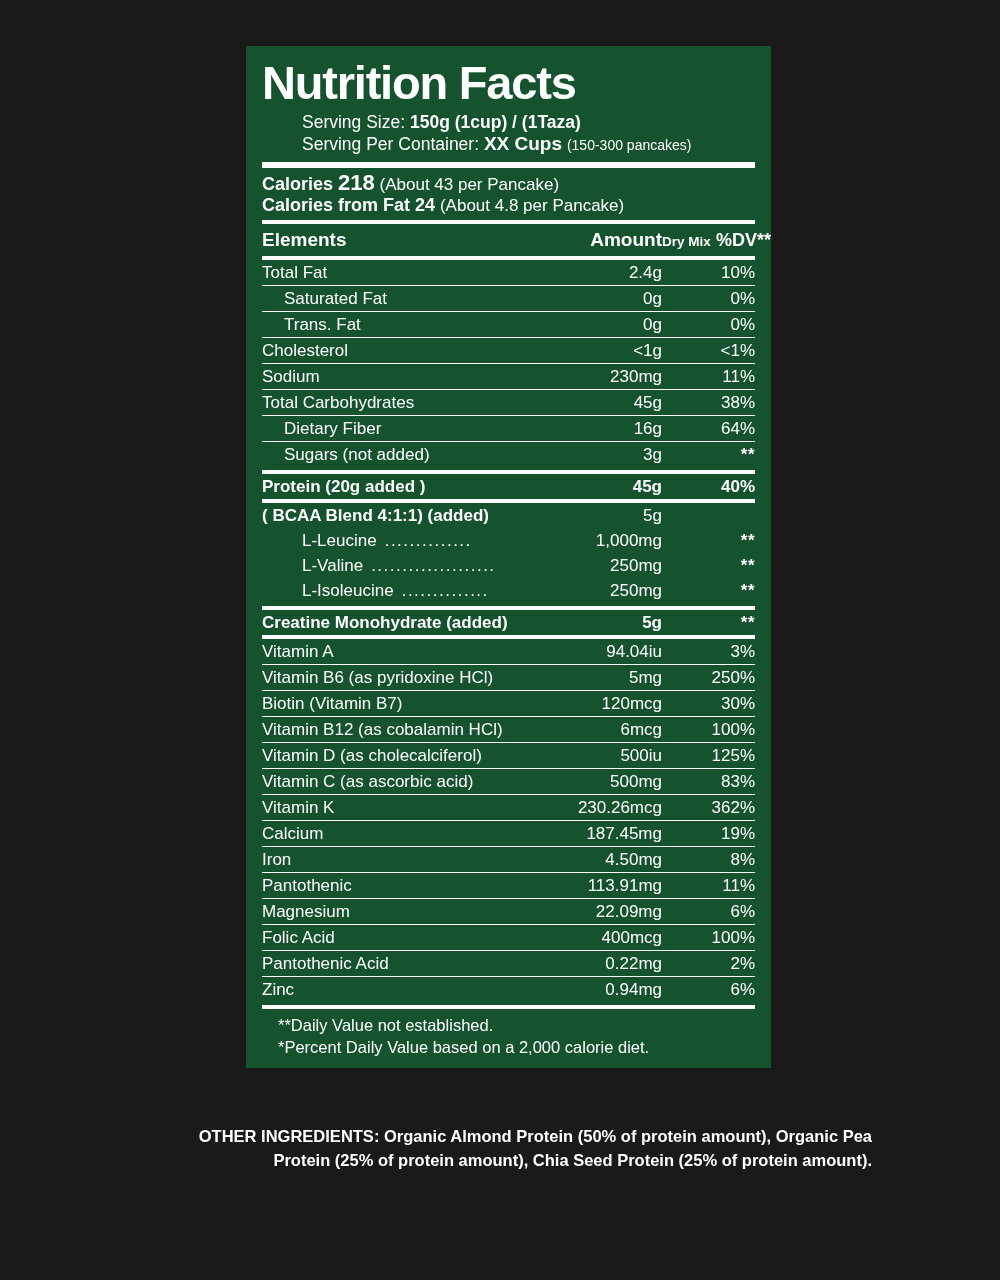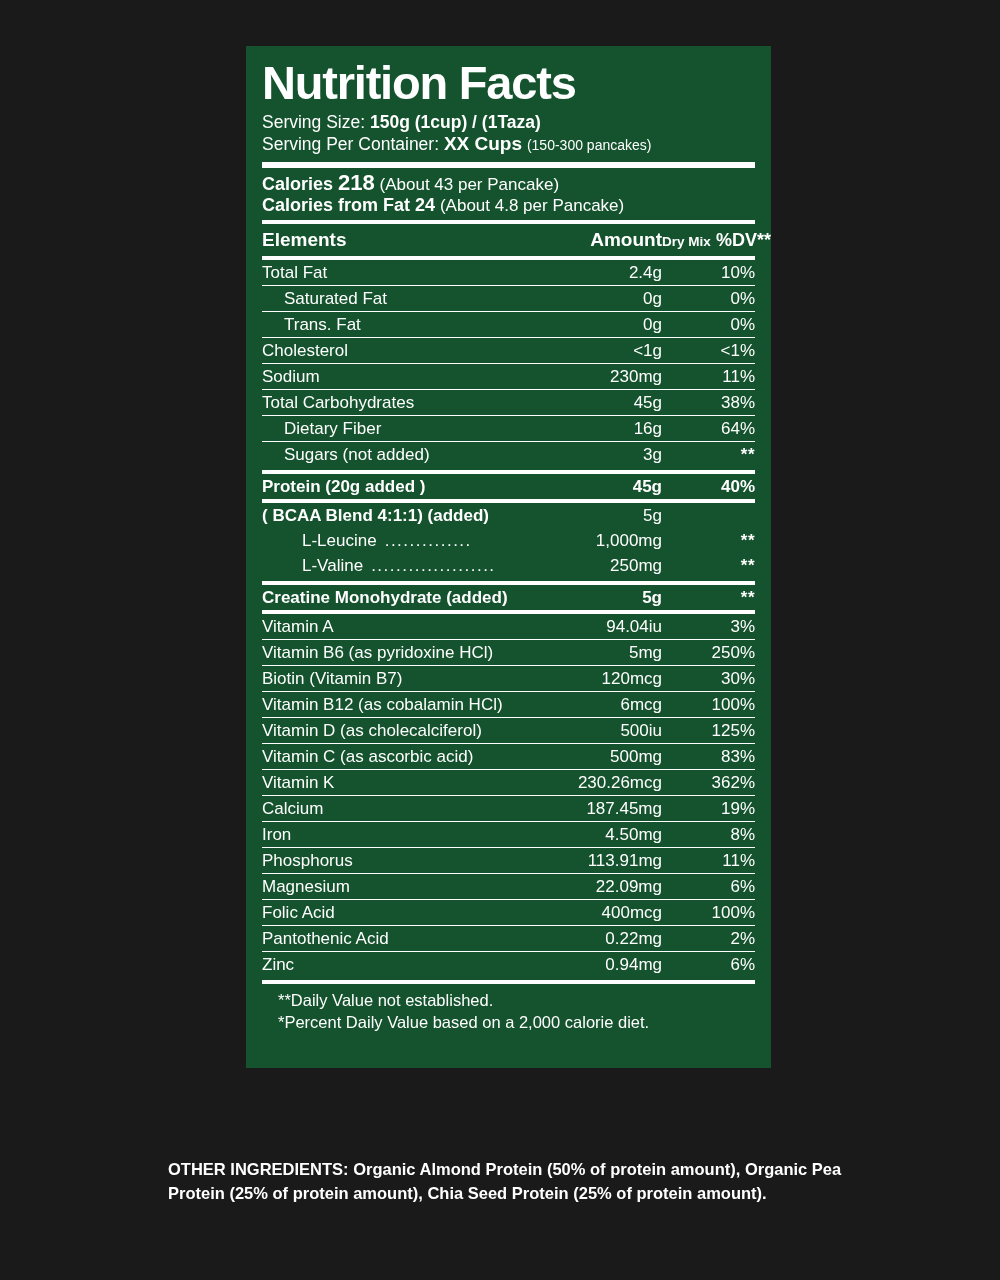--- a/index.html
+++ b/index.html
@@ -39,21 +39,21 @@
     margin-left: 0px;
     white-space: nowrap;
   }
 
   
   .serving-line {
     font-size: 17.5px;
     line-height: 21px;
     white-space: nowrap;
   }
-  #serving-info { margin-top: 6px; }
+  #serving-info { margin-top: 6px; margin-left: 40px; }
   .b { font-weight: bold; }
   .sv-big { font-weight: bold; font-size: 19px; }
   .sv-small { font-size: 14px; }
 
   
   .rule-thick { height: 6px; background: #ffffff; }
   .rule-med   { height: 4px; background: #ffffff; }
   .sp6 { height: 6px; }
   .sp4 { height: 4px; }
   .sp3 { height: 3px; }
@@ -131,25 +131,26 @@
     font-size: 16.5px;
     line-height: 22px;
     padding-top: 5px;
     margin-left: 16px;
   }
 
   
   #other-ingredients {
     position: absolute;
     left: 168px;
-    top: 1157px;
+    top: 1124px;
     width: 704px;
     font-size: 16.5px;
     line-height: 24px;
     font-weight: bold;
+    text-align: right;
   }
   #oi-label { font-weight: bold; }
   #oi-text  { font-weight: bold; }
 </style>
 </head>
 <body>
 
 <div id="label-panel">
   <div class="inner">
 
@@ -297,20 +298,30 @@
         <tr class="norule">
           <td colspan="2">
             <div class="bcaa-sub">
               <span class="bcaa-nm">L-Valine</span>
               <span class="bcaa-dots">....................</span>
               <span class="bcaa-val">250mg</span>
             </div>
           </td>
           <td class="dv star">**</td>
         </tr>
+        <tr class="norule">
+          <td colspan="2">
+            <div class="bcaa-sub">
+              <span class="bcaa-nm">L-Isoleucine</span>
+              <span class="bcaa-dots">..............</span>
+              <span class="bcaa-val">250mg</span>
+            </div>
+          </td>
+          <td class="dv star">**</td>
+        </tr>
       </tbody>
     </table>
 
     <div class="sp3"></div>
     <div class="rule-med"></div>
 
     <table class="nf">
       <colgroup>
           <col class="c-name">
           <col class="c-amt">
@@ -373,21 +384,21 @@
           <td>Calcium</td>
           <td class="amt">187.45mg</td>
           <td class="dv">19%</td>
         </tr>
         <tr class="row">
           <td>Iron</td>
           <td class="amt">4.50mg</td>
           <td class="dv">8%</td>
         </tr>
         <tr class="row">
-          <td>Phosphorus</td>
+          <td>Pantothenic</td>
           <td class="amt">113.91mg</td>
           <td class="dv">11%</td>
         </tr>
         <tr class="row">
           <td>Magnesium</td>
           <td class="amt">22.09mg</td>
           <td class="dv">6%</td>
         </tr>
         <tr class="row">
           <td>Folic Acid</td>

